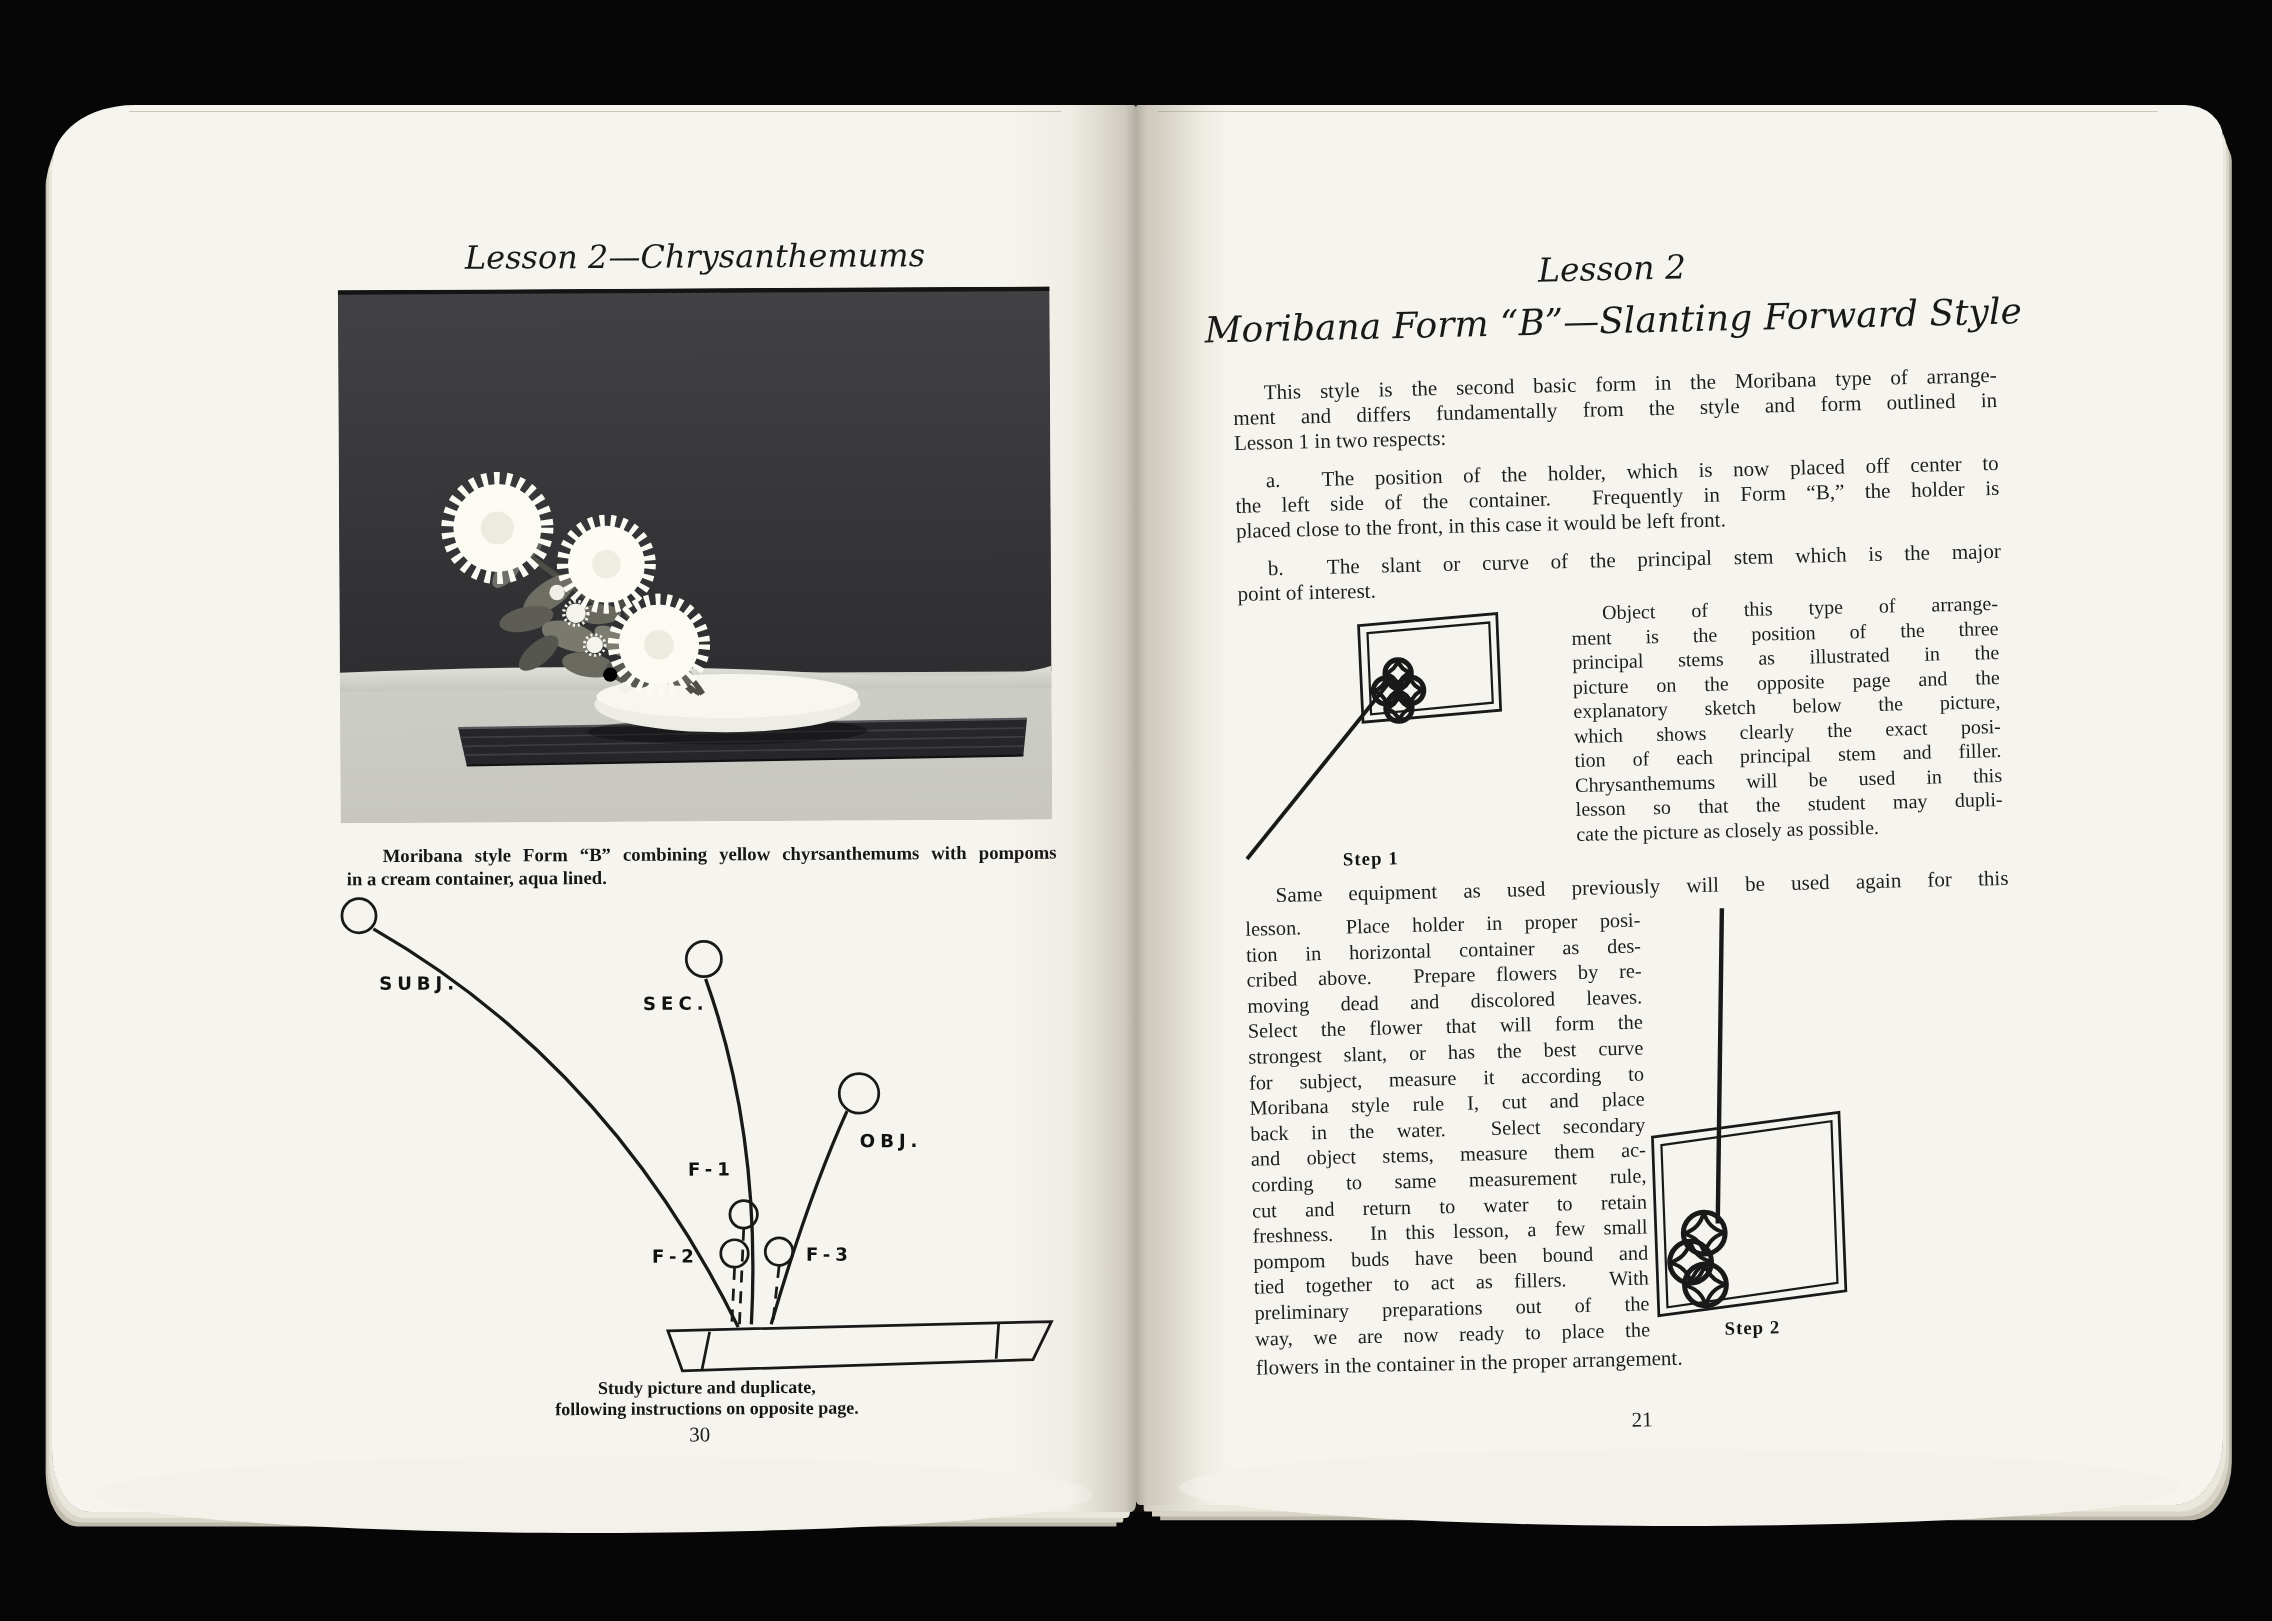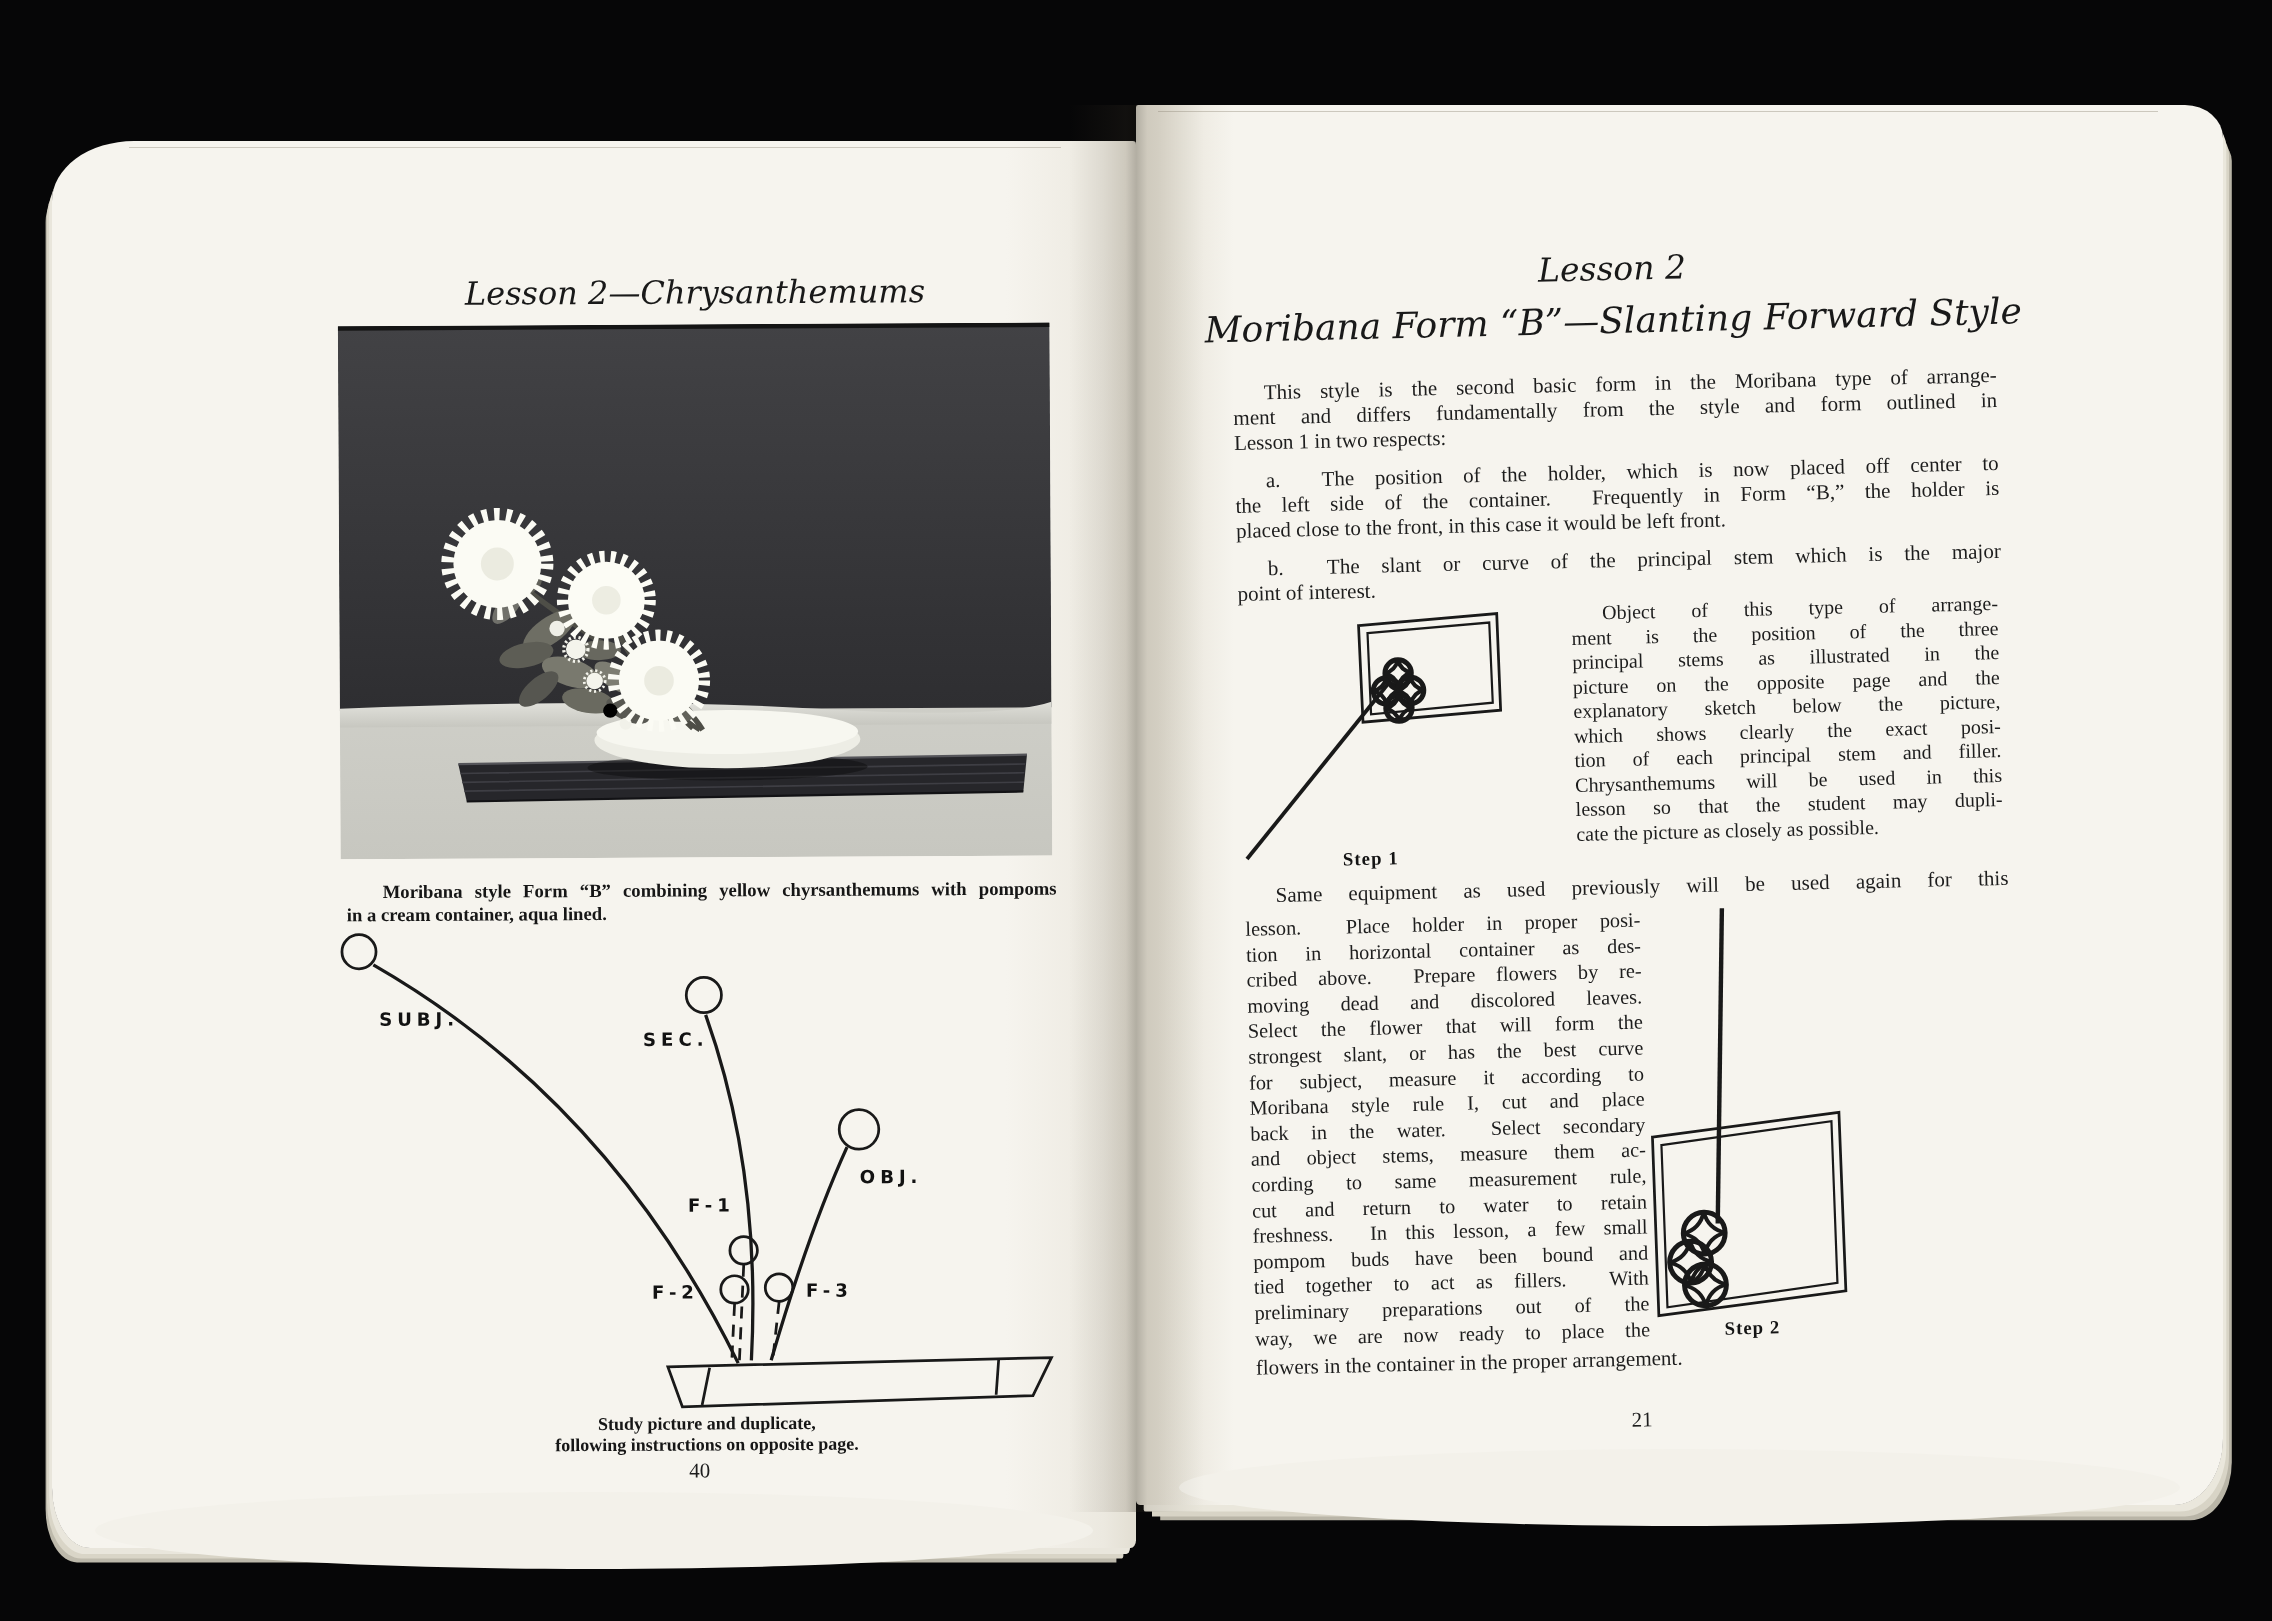--- a/index.html
+++ b/index.html
@@ -4,21 +4,21 @@
 <style>
   html,body{margin:0;padding:0;background:#060607;width:2273px;height:1621px;overflow:hidden;}
   .stage{position:absolute;inset:0;background:#060607;font-family:"Liberation Serif",serif;color:#1b1b1b;}
   .book{position:absolute;left:52px;top:105px;width:2170px;height:1412px;}
   .page{position:absolute;top:0;background:
         radial-gradient(ellipse at 50% 42%, rgba(255,255,255,.55), rgba(0,0,0,0) 70%),
         linear-gradient(#f8f6f1,#f3f1ea);}
   .page-left{left:0;width:1084px;height:1407px;
         border-radius:82px 3.3px 5.5px 38px / 60px 3.3px 7.7px 60px;
         background:linear-gradient(to right, #f6f4ee 0 88%, #ece9e0 97%, #e2ded2 100%),linear-gradient(#f8f6f1,#f3f1ea);
-        box-shadow:-4.4px 7.7px 0 -1.6px #e9e6dc, -8.8px 14.3px 0 -3.8px #d9d5c7, -13px 21px 0 -6.6px #bdb9ab;margin-top:36px;}
+        box-shadow:-4.4px 7.7px 0 -1.6px #e9e6dc, -8.8px 14.3px 0 -3.8px #d9d5c7, -13px 21px 0 -6.6px #bdb9ab;}
   .page-right{left:1084px;width:1087px;height:1400px;
         border-radius:2.2px 38px 49px 4.4px / 2.2px 33px 66px 4.4px;
         background:linear-gradient(to right, #e4e0d4 0 2%, #f6f4ee 9% 100%),linear-gradient(#f8f6f1,#f3f1ea);
         box-shadow:5.5px 8.8px 0 -2.2px #eae7dc, 11px 16.5px 0 -5px #d8d4c6, 16.5px 23px 0 -7.7px #b9b5a7;}
   .page-bulge{position:absolute;left:4%;bottom:-21px;width:92%;height:77px;border-radius:50%;
         background:#f3f1ea;}
   .spine-shadow{position:absolute;left:1017px;top:0;width:135px;height:1407px;
         background:linear-gradient(to right, rgba(0,0,0,0) 0, rgba(80,70,55,.16) 42%, rgba(40,35,25,.26) 50%, rgba(80,70,55,.14) 58%, rgba(0,0,0,0) 100%);}
   .top-edge-lines{position:absolute;top:3.8px;height:7.1px;opacity:.55;
         background:repeating-linear-gradient(to bottom, rgba(0,0,0,0) 0 1.6px, #aaa496 1.6px 2.7px, rgba(0,0,0,0) 2.7px 7.1px);}
@@ -161,21 +161,21 @@
             <text class="dlabel" x="612" y="682">F-2</text>
             <text class="dlabel" x="892" y="680">F-3</text>
           </svg>
         </div>
 
         <div class="abs" style="left:286px;top:1273px;width:731px;">
           <div class="centercap">Study picture and duplicate,</div>
           <div class="centercap">following instructions on opposite page.</div>
         </div>
 
-        <div class="abs pagenum" style="left:589px;top:1318px;width:110px;">40</div>
+        <div class="abs pagenum" style="left:589px;top:1318px;width:110px;">30</div>
       </div>
     </div>
 
     <div class="page page-right">
       <div class="page-bulge"></div>
       <div class="top-edge-lines" style="left:22px;width:92%;"></div>
       <div class="rp-content">
 
         <div class="abs script" style="left:104px;top:142px;width:764px;font-size:33px;">Lesson 2</div>
 

